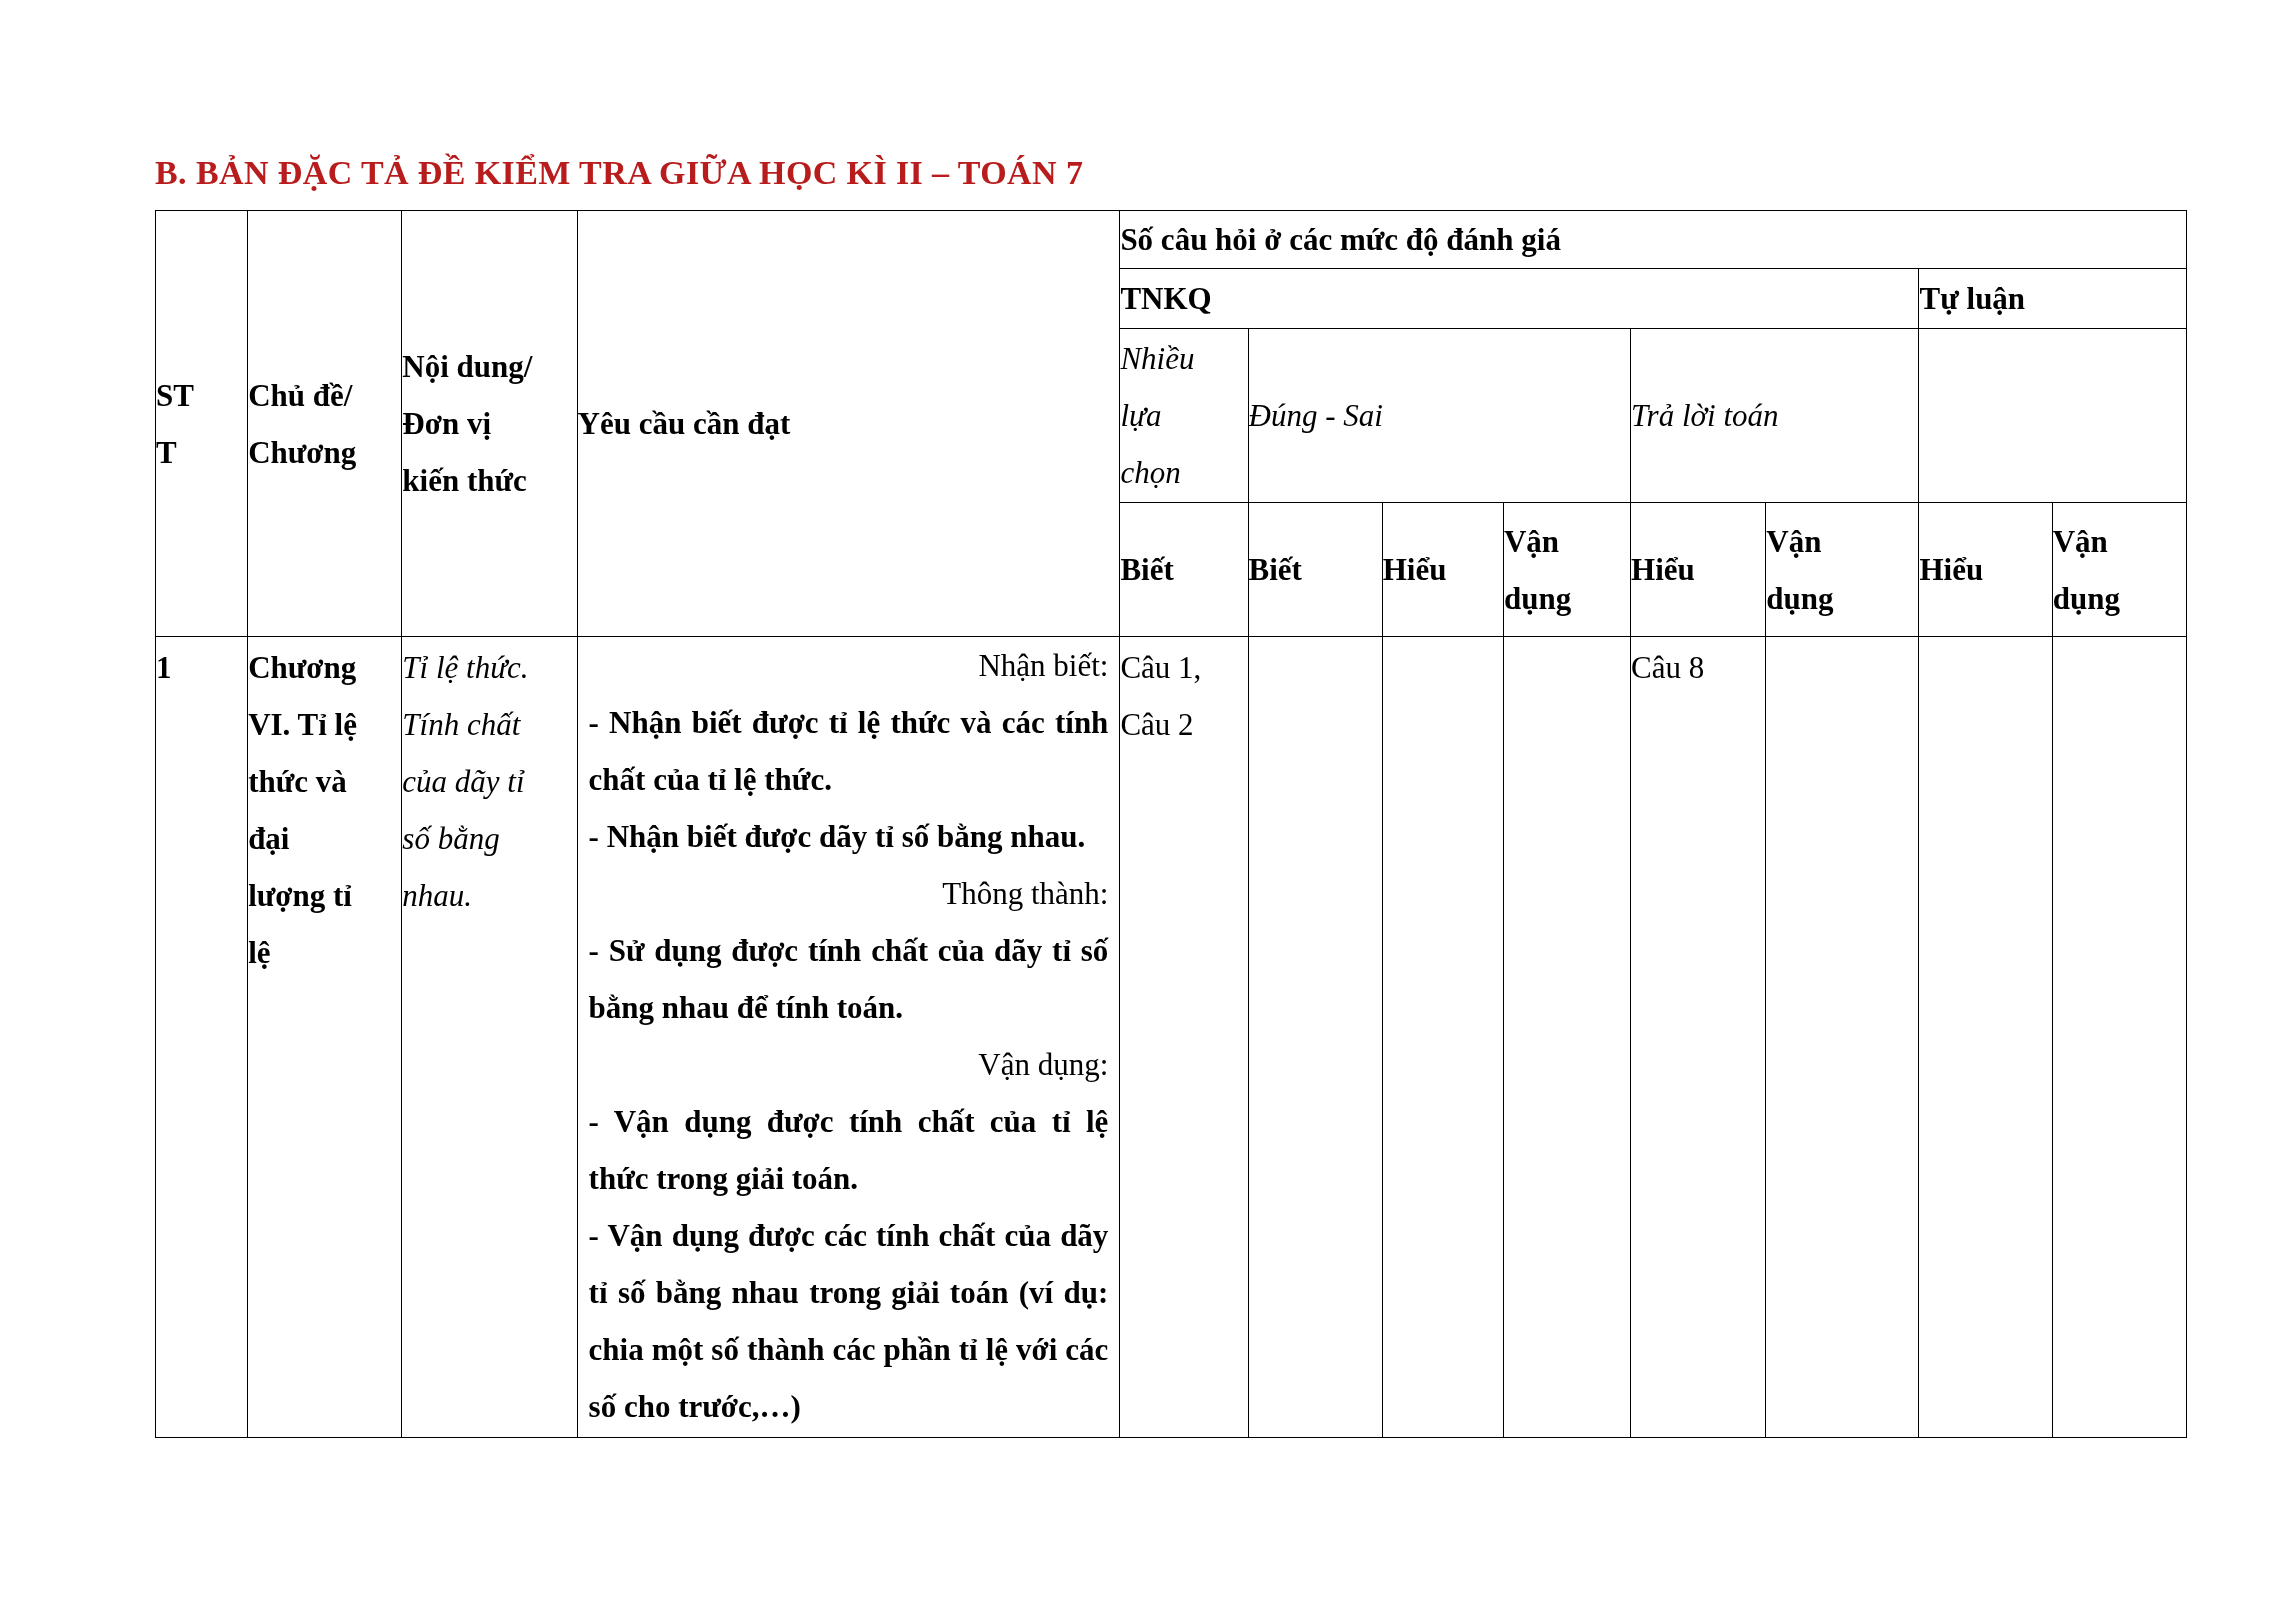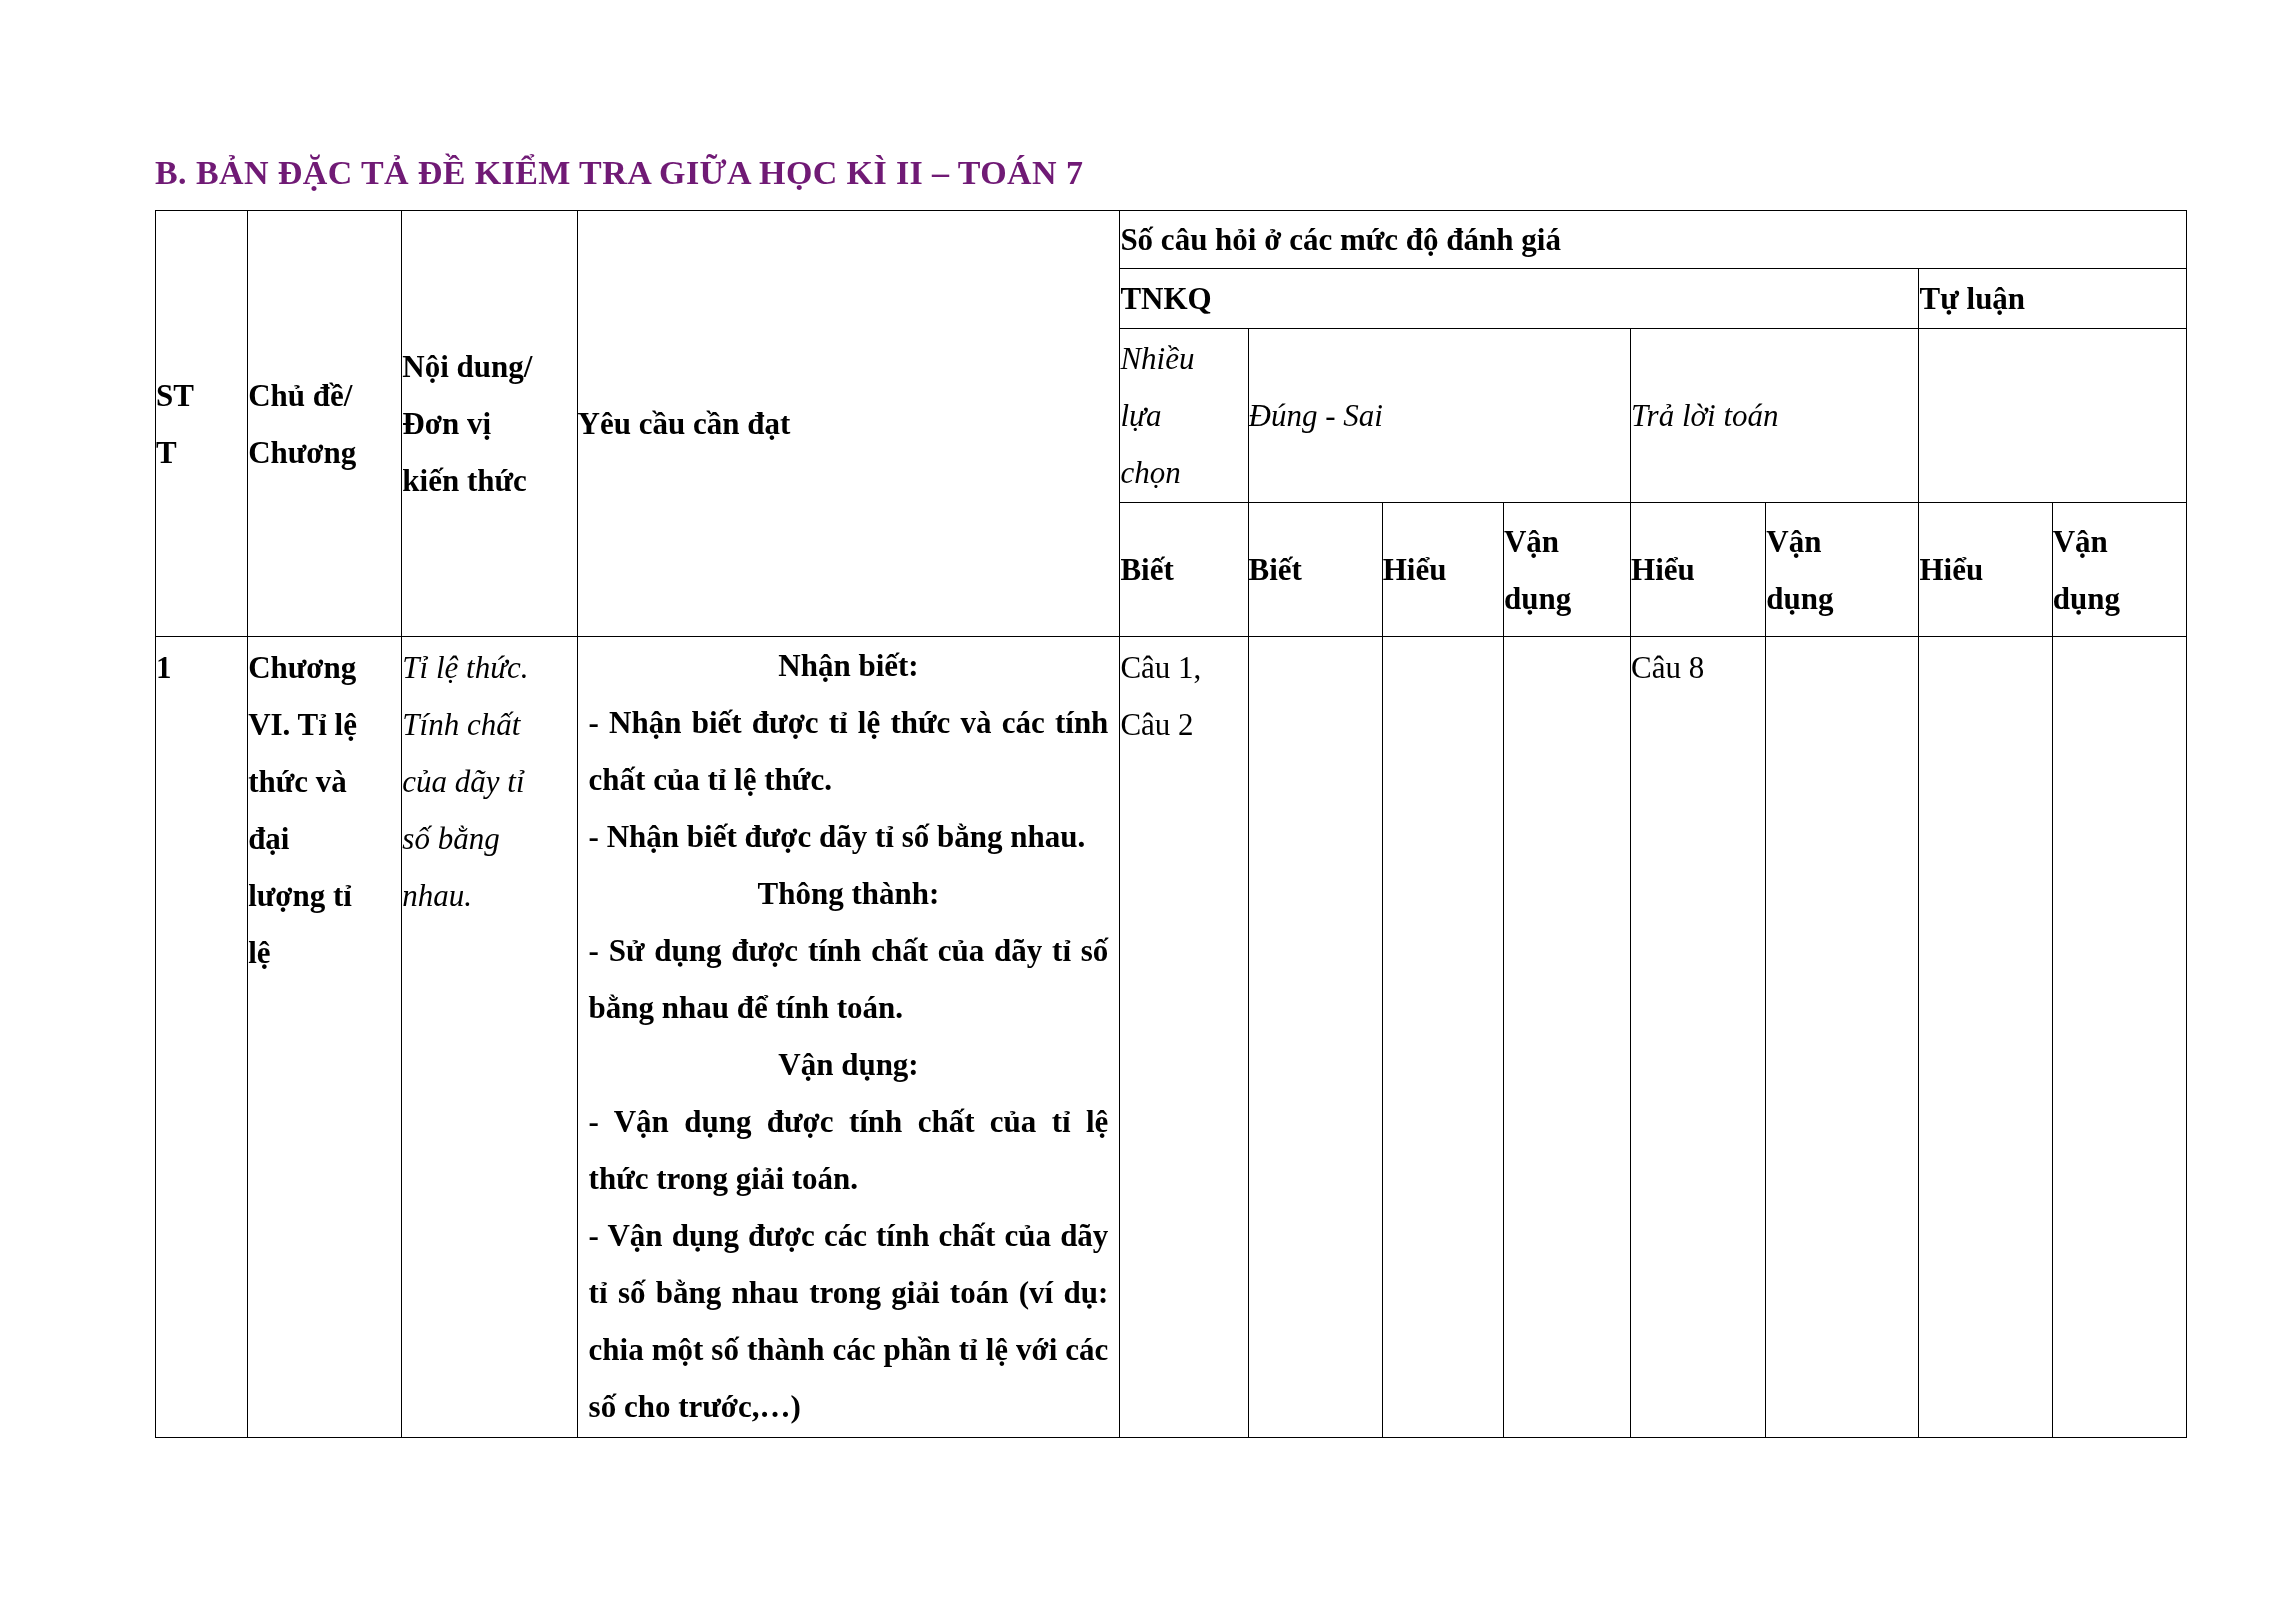--- a/index.html
+++ b/index.html
@@ -24,27 +24,27 @@
     overflow:hidden;
   }
   .b{font-weight:bold;}
   .i{font-style:italic;margin-top:10px;}
   .pre{white-space:pre-line;}
   .top{vertical-align:top;}
   td.req-cell{
     text-align:justify;vertical-align:top;padding:0 11px;
   }
   td.req-cell p{margin:0;text-align:justify;font-weight:bold;}
-  td.req-cell p.req-label{font-weight:bold;text-align:center;}
+  td.req-cell p.req-label{font-weight:normal;text-align:right;}
   .body-first-lines{padding-top:1.6px;}
 </style>
 </head>
 <body>
 
-<div class="doc-title" style="color: #701a75;">B. BẢN ĐẶC TẢ ĐỀ KIỂM TRA GIỮA HỌC KÌ II – TOÁN 7</div>
+<div class="doc-title" style="color: #b91c1c;">B. BẢN ĐẶC TẢ ĐỀ KIỂM TRA GIỮA HỌC KÌ II – TOÁN 7</div>
 
 <table class="spec">
   <colgroup>
     <col style="width:92px">
       <col style="width:154px">
       <col style="width:175px">
     <col style="width:542px">
       <col style="width:128px">
       <col style="width:134px">
     <col style="width:121px">

